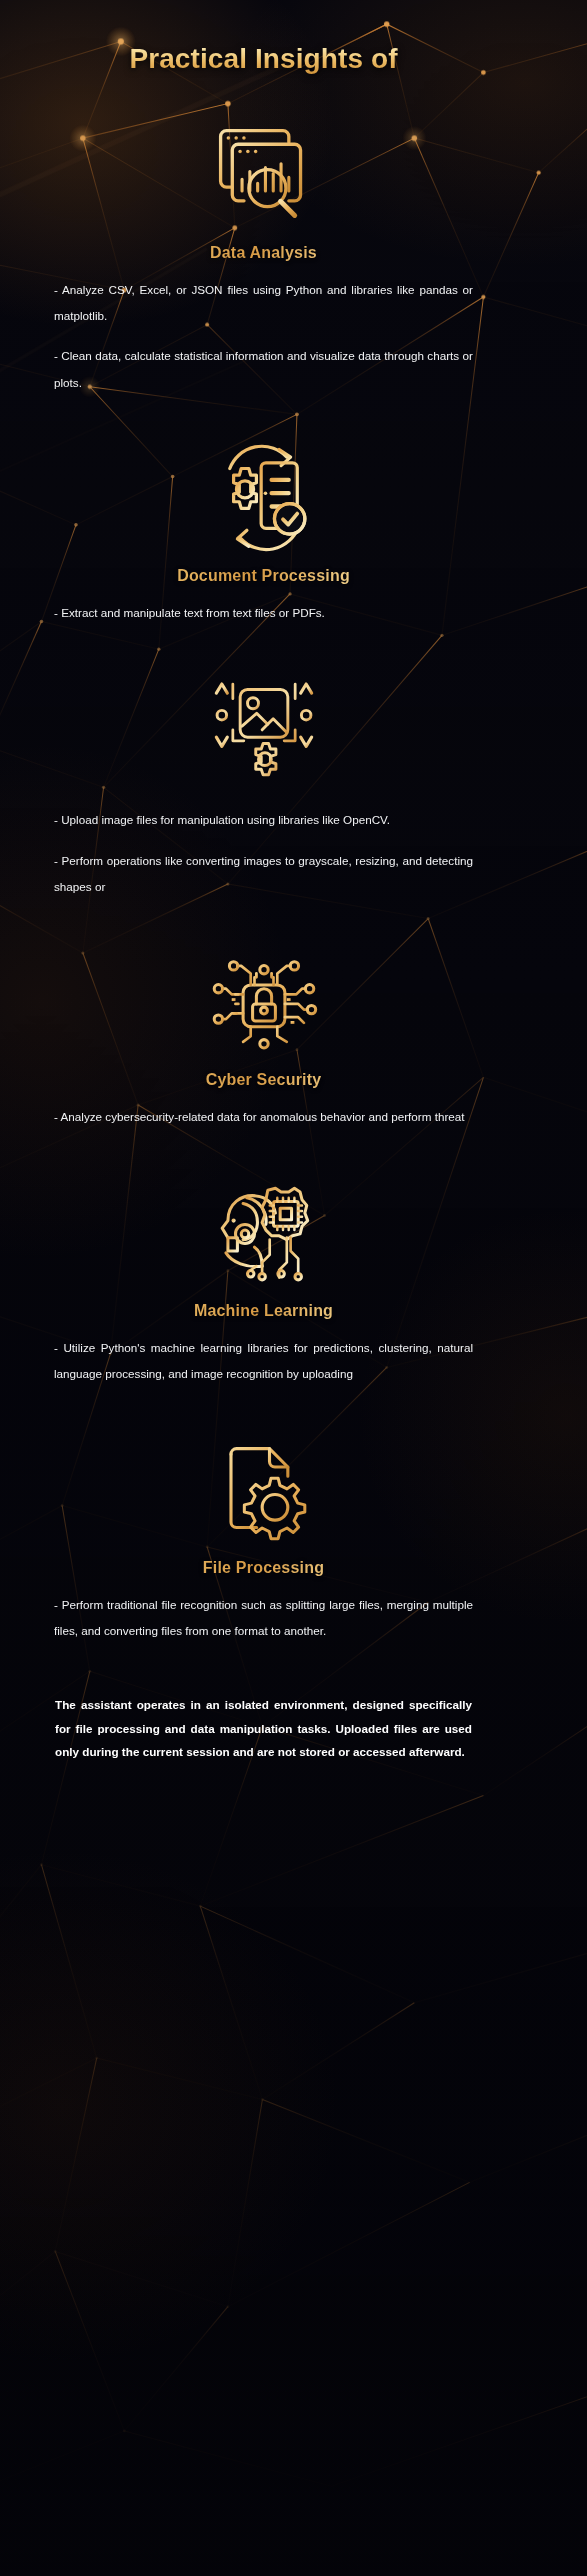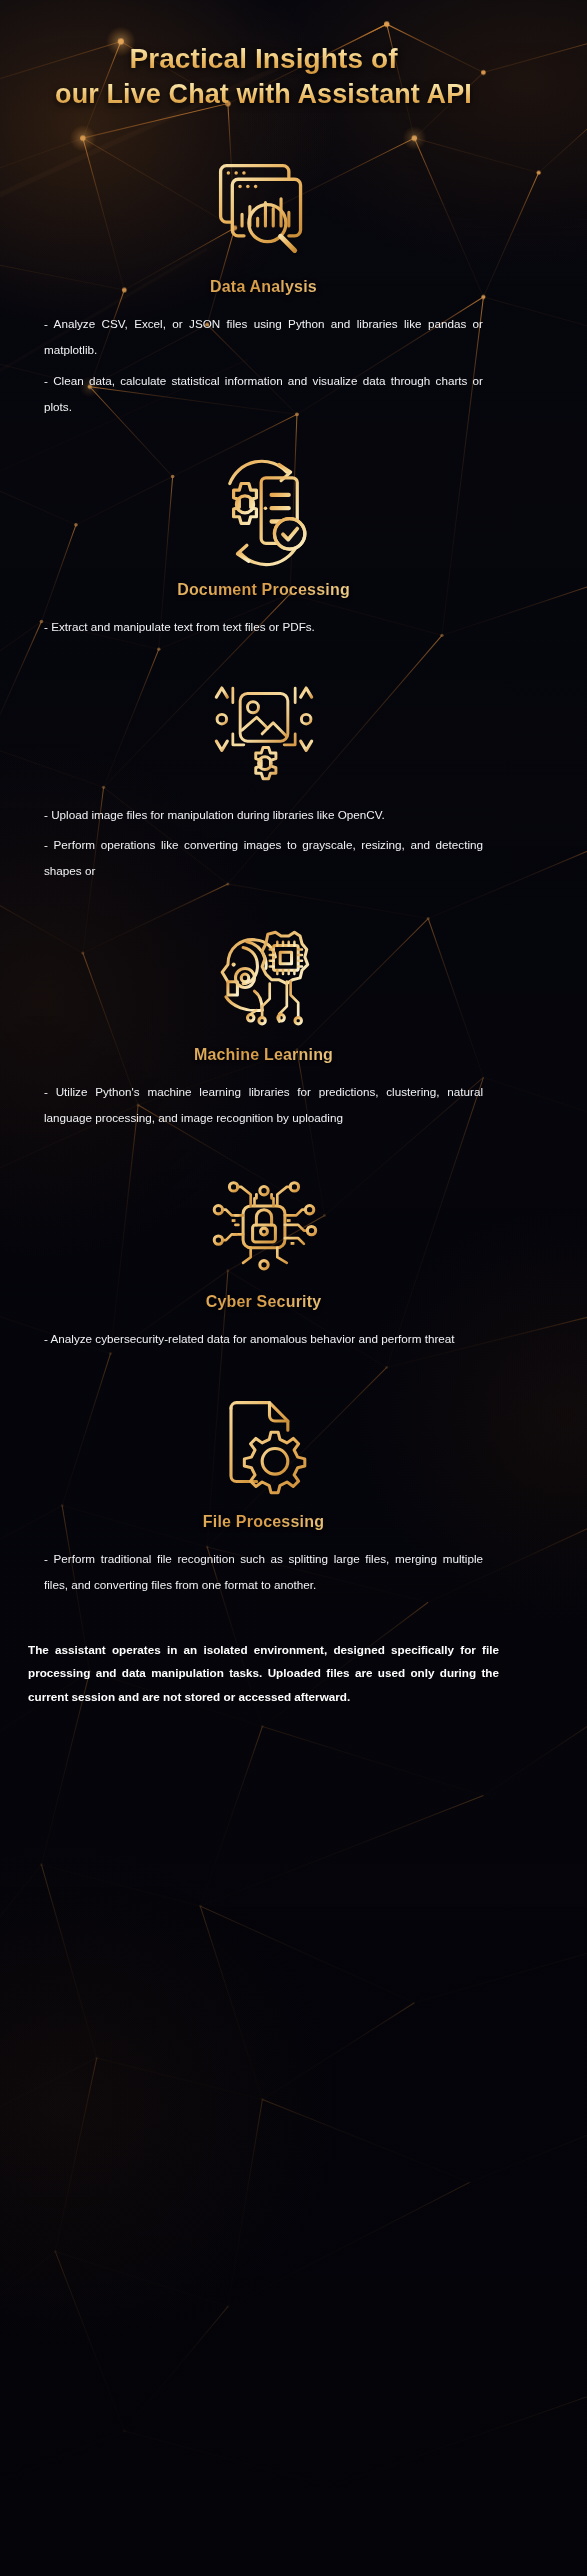--- a/index.html
+++ b/index.html
@@ -49,26 +49,26 @@
     -webkit-background-clip:text; background-clip:text; color:transparent;
     -webkit-text-fill-color:transparent;
     filter:drop-shadow(0 1.4px 2.1px rgba(0,0,0,0.8));
   }
 
   .body-text {
     color:#f2f3f5; font-size:11.7px; line-height:2.25;
     padding:0 40px; text-align:justify;
     font-weight:400;
   }
-  .body-text p { margin:4px; }
+  .body-text p { margin:14px; }
   .body-text p + p { margin-top:0px; }
 
   .footer-note {
     color:#ffffff; font-size:11.7px; line-height:2.0; font-weight:bold;
-    padding:28px 28px 48px; text-align:justify;
+    padding:28px 55px 48px; text-align:justify;
   }
 </style>
 </head>
 <body>
 
 <svg id="bg-network" viewBox="0 0 850 3730" preserveAspectRatio="none">
   <defs>
     <linearGradient id="netfade" x1="0" y1="0" x2="0" y2="1">
       <stop offset="0%" stop-color="#d2873a" stop-opacity="0.95"></stop>
       <stop offset="18%" stop-color="#b9702c" stop-opacity="0.55"></stop>
@@ -200,21 +200,20 @@
     <circle cx="600" cy="200" r="18" fill="url(#nodeglow)" opacity="0.35"></circle>
     <circle cx="130" cy="560" r="16" fill="url(#nodeglow)" opacity="0.25"></circle>
   </g>
 </svg>
 <div id="bg-vignette"></div>
 
 <div id="page">
 
   <div class="header">
     <div class="title-line">Practical Insights of</div>
-    <div class="title-line two">our Live Chat with Assistant API</div>
   </div>
 
   <div class="section">
     <div class="icon-wrap">
       <svg width="117" height="117" viewBox="0 0 120 120" fill="none">
         <defs>
             <linearGradient id="g1" x1="0" y1="0" x2="1" y2="1">
           <stop offset="0%" stop-color="#f7dfa6"></stop>
               <stop offset="50%" stop-color="#e9b35e"></stop>
               <stop offset="100%" stop-color="#c88b35"></stop>
@@ -304,67 +303,22 @@
           <path d="M8 70 L14 80 L20 70" stroke-width="3.4"></path>
           <path d="M106 58 L106 78" stroke-width="3"></path>
           <path d="M100 70 L106 80 L112 70" stroke-width="3.4"></path>
           <path d="M60 70 L60 78" stroke-width="3"></path>
           <path d="M52 86 L56 86 L58 80 L64 80 L66 86 L72 86 L72 92 L66 94 L66 100 L72 102 L72 108 L66 108 L64 114 L58 114 L56 108 L50 108 L50 102 L56 100 L56 94 L50 92 L50 86 Z" transform="translate(1,-3)"></path>
           <circle cx="61" cy="94" r="7"></circle>
         </g>
       </svg>
     </div>
     <div class="body-text">
-      <p>- Upload image files for manipulation during libraries like OpenCV.</p>
+      <p>- Upload image files for manipulation using libraries like OpenCV.</p>
       <p>- Perform operations like converting images to grayscale, resizing, and detecting shapes or</p>
-    </div>
-  </div>
-
-  <div class="section">
-    <div class="icon-wrap">
-      <svg width="114" height="114" viewBox="0 0 120 120" fill="none">
-        <defs>
-            <linearGradient id="g4" x1="0" y1="0" x2="1" y2="1">
-          <stop offset="0%" stop-color="#e0a24d"></stop>
-              <stop offset="55%" stop-color="#f3d28c"></stop>
-              <stop offset="100%" stop-color="#fbf2d3"></stop>
-        </linearGradient>
-          </defs>
-        <g stroke="url(#g4)" stroke-width="3.2" stroke-linecap="round" stroke-linejoin="round" fill="none">
-          <path d="M22 66 L16 56 L22 48 C22 30 36 20 52 22 C62 23 70 30 72 40"></path>
-          <path d="M22 66 L32 66 L32 80 L22 80 Z"></path>
-          <path d="M20 82 C26 92 42 98 58 96"></path>
-          <circle cx="28" cy="48" r="2.2" fill="url(#g4)" stroke="none"></circle>
-          <path d="M38 30 C48 32 54 40 53 52 C52 62 45 68 38 68"></path>
-          <path d="M42 24 C54 26 64 38 62 52"></path>
-          <circle cx="40" cy="62" r="10"></circle>
-          <circle cx="40" cy="62" r="4"></circle>
-          <path d="M50 76 C56 80 58 86 58 96"></path>
-          <path d="M64 16 L72 14 L78 18 L86 18 L92 14 L98 18 L100 26 L105 32 L103 40 L106 48 L100 54 L98 62 L90 64 L84 68 L76 64 L68 64 L62 58 L58 50 L61 42 L58 34 L62 26 Z"></path>
-          <rect x="70" y="28" width="26" height="26" rx="2"></rect>
-          <rect x="77" y="35" width="12" height="12"></rect>
-          <path d="M74 24 L74 28 M80 24 L80 28 M86 24 L86 28 M92 24 L92 28" stroke-width="2.6"></path>
-          <path d="M74 54 L74 58 M80 54 L80 58 M86 54 L86 58 M92 54 L92 58" stroke-width="2.6"></path>
-          <path d="M66 32 L70 32 M66 38 L70 38 M66 44 L70 44 M66 50 L70 50" stroke-width="2.6"></path>
-          <path d="M96 32 L100 32 M96 38 L100 38 M96 44 L100 44 M96 50 L100 50" stroke-width="2.6"></path>
-          <path d="M66 68 L66 84 M66 84 L58 92 L58 104" stroke-width="2.8"></path>
-          <path d="M78 68 L78 100" stroke-width="2.8"></path>
-          <path d="M88 66 L88 80 L96 88 L96 104" stroke-width="2.8"></path>
-          <path d="M84 66 L84 92 L76 100 L76 108" stroke-width="2.8"></path>
-          <circle cx="58" cy="107" r="3.4"></circle>
-            <circle cx="78" cy="104" r="3.4"></circle>
-          <circle cx="96" cy="107" r="3.4"></circle>
-            <circle cx="46" cy="104" r="3.4"></circle>
-          <path d="M52 96 L46 100" stroke-width="2.8"></path>
-        </g>
-      </svg>
-    </div>
-    <div class="sec-heading">Machine Learning</div>
-    <div class="body-text">
-      <p>- Utilize Python's machine learning libraries for predictions, clustering, natural language processing, and image recognition by uploading</p>
     </div>
   </div>
 
   <div class="section">
     <div class="icon-wrap">
       <svg width="114" height="114" viewBox="0 0 120 120" fill="none">
         <defs>
             <linearGradient id="g5" x1="0" y1="0" x2="1" y2="1">
           <stop offset="0%" stop-color="#f2cd86"></stop>
               <stop offset="50%" stop-color="#e9b35e"></stop>
@@ -407,20 +361,65 @@
       </svg>
     </div>
     <div class="sec-heading">Cyber Security</div>
     <div class="body-text">
       <p>- Analyze cybersecurity-related data for anomalous behavior and perform threat</p>
     </div>
   </div>
 
   <div class="section">
     <div class="icon-wrap">
+      <svg width="114" height="114" viewBox="0 0 120 120" fill="none">
+        <defs>
+            <linearGradient id="g4" x1="0" y1="0" x2="1" y2="1">
+          <stop offset="0%" stop-color="#e0a24d"></stop>
+              <stop offset="55%" stop-color="#f3d28c"></stop>
+              <stop offset="100%" stop-color="#fbf2d3"></stop>
+        </linearGradient>
+          </defs>
+        <g stroke="url(#g4)" stroke-width="3.2" stroke-linecap="round" stroke-linejoin="round" fill="none">
+          <path d="M22 66 L16 56 L22 48 C22 30 36 20 52 22 C62 23 70 30 72 40"></path>
+          <path d="M22 66 L32 66 L32 80 L22 80 Z"></path>
+          <path d="M20 82 C26 92 42 98 58 96"></path>
+          <circle cx="28" cy="48" r="2.2" fill="url(#g4)" stroke="none"></circle>
+          <path d="M38 30 C48 32 54 40 53 52 C52 62 45 68 38 68"></path>
+          <path d="M42 24 C54 26 64 38 62 52"></path>
+          <circle cx="40" cy="62" r="10"></circle>
+          <circle cx="40" cy="62" r="4"></circle>
+          <path d="M50 76 C56 80 58 86 58 96"></path>
+          <path d="M64 16 L72 14 L78 18 L86 18 L92 14 L98 18 L100 26 L105 32 L103 40 L106 48 L100 54 L98 62 L90 64 L84 68 L76 64 L68 64 L62 58 L58 50 L61 42 L58 34 L62 26 Z"></path>
+          <rect x="70" y="28" width="26" height="26" rx="2"></rect>
+          <rect x="77" y="35" width="12" height="12"></rect>
+          <path d="M74 24 L74 28 M80 24 L80 28 M86 24 L86 28 M92 24 L92 28" stroke-width="2.6"></path>
+          <path d="M74 54 L74 58 M80 54 L80 58 M86 54 L86 58 M92 54 L92 58" stroke-width="2.6"></path>
+          <path d="M66 32 L70 32 M66 38 L70 38 M66 44 L70 44 M66 50 L70 50" stroke-width="2.6"></path>
+          <path d="M96 32 L100 32 M96 38 L100 38 M96 44 L100 44 M96 50 L100 50" stroke-width="2.6"></path>
+          <path d="M66 68 L66 84 M66 84 L58 92 L58 104" stroke-width="2.8"></path>
+          <path d="M78 68 L78 100" stroke-width="2.8"></path>
+          <path d="M88 66 L88 80 L96 88 L96 104" stroke-width="2.8"></path>
+          <path d="M84 66 L84 92 L76 100 L76 108" stroke-width="2.8"></path>
+          <circle cx="58" cy="107" r="3.4"></circle>
+            <circle cx="78" cy="104" r="3.4"></circle>
+          <circle cx="96" cy="107" r="3.4"></circle>
+            <circle cx="46" cy="104" r="3.4"></circle>
+          <path d="M52 96 L46 100" stroke-width="2.8"></path>
+        </g>
+      </svg>
+    </div>
+    <div class="sec-heading">Machine Learning</div>
+    <div class="body-text">
+      <p>- Utilize Python's machine learning libraries for predictions, clustering, natural language processing, and image recognition by uploading</p>
+    </div>
+  </div>
+
+  <div class="section">
+    <div class="icon-wrap">
       <svg width="110" height="110" viewBox="0 0 120 120" fill="none">
         <defs>
             <linearGradient id="g6" x1="0" y1="0" x2="1" y2="1">
           <stop offset="0%" stop-color="#f5d694"></stop>
               <stop offset="50%" stop-color="#e6ad57"></stop>
               <stop offset="100%" stop-color="#c98c36"></stop>
         </linearGradient>
           </defs>
         <g stroke="url(#g6)" stroke-width="3.4" stroke-linecap="round" stroke-linejoin="round" fill="none">
           <path d="M24 22 A6 6 0 0 1 30 16 L66 16 L86 36 L86 46"></path>

